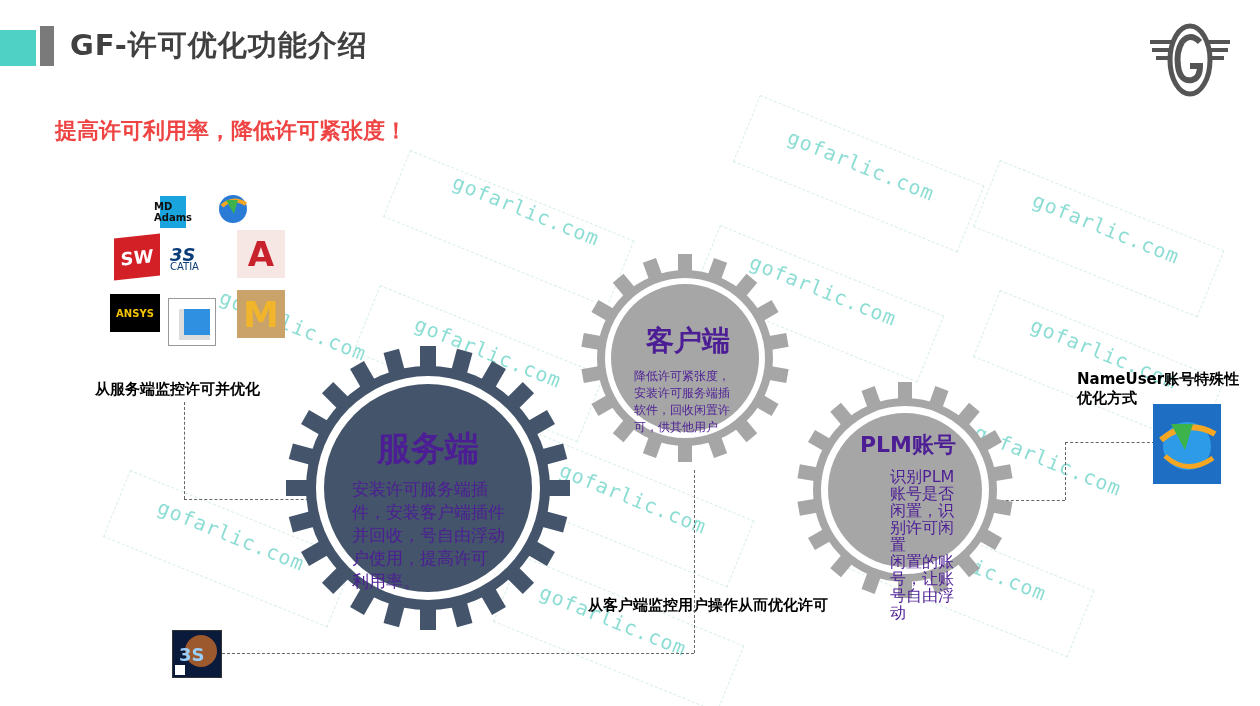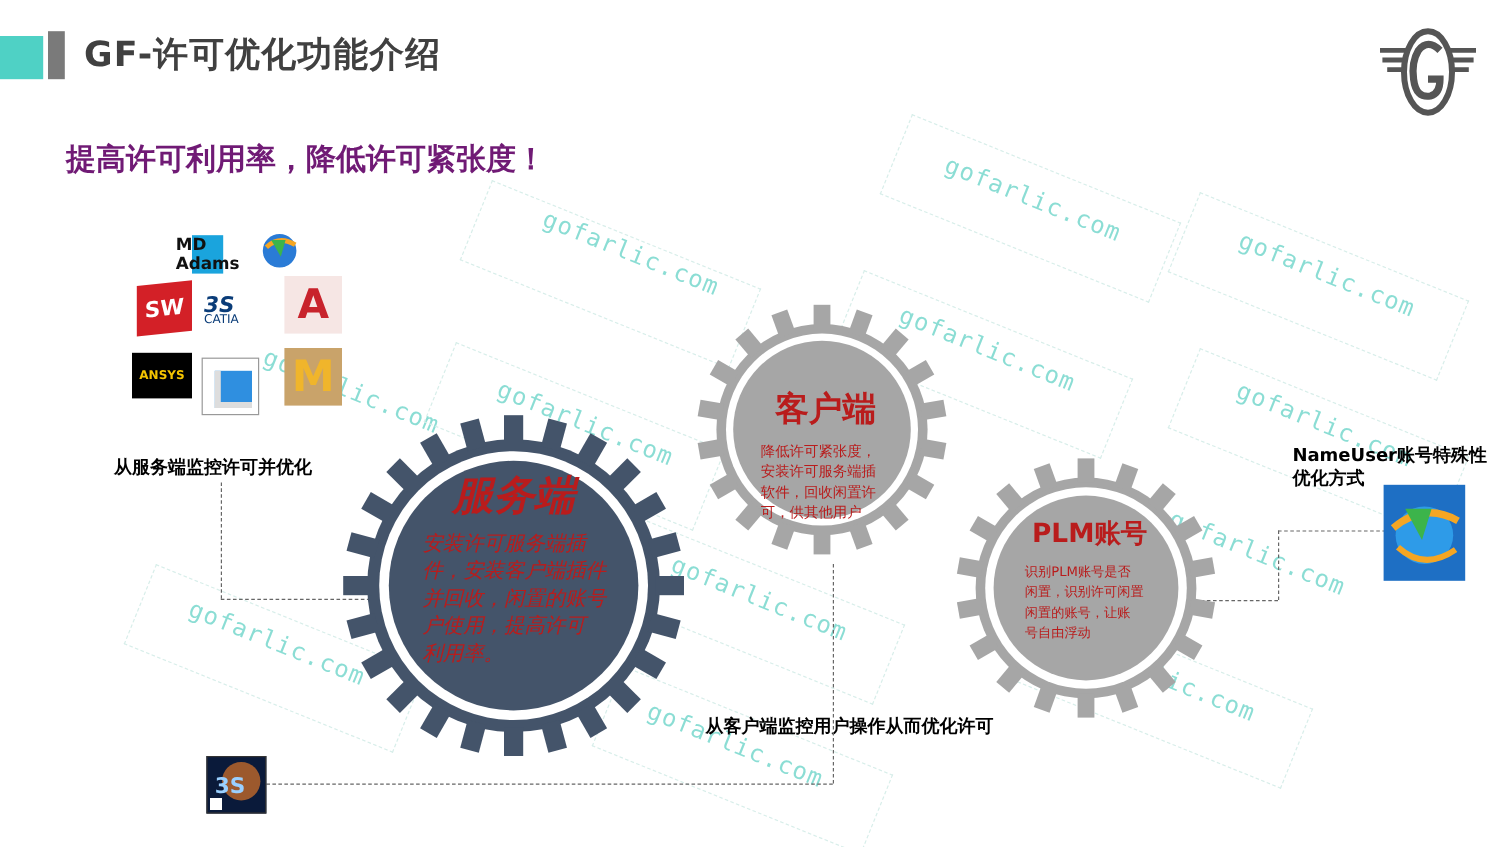--- a/index.html
+++ b/index.html
@@ -1,24 +1,24 @@
 <!DOCTYPE html>
 <html><head>
 <meta charset="utf-8">
 <style>
   html,body{margin:0;padding:0;}
   body{width:1260px;height:706px;position:relative;overflow:hidden;background:#ffffff;font-family:"DejaVu Sans","Liberation Sans",sans-serif;}
   .abs{position:absolute;}
   .header-teal{left:0;top:30px;width:36px;height:36px;background:#4fd1c5;}
   .header-gray{left:40px;top:26px;width:14px;height:40px;background:#7a7a7a;}
   .page-title{left:70px;top:26px;font-size:29px;font-weight:bold;color:#404040;white-space:nowrap;letter-spacing:1px;}
-  .subtitle{left:55px;top:116px;font-size:25px;font-weight:bold;color:#701a75;white-space:nowrap;}
+  .subtitle{left:55px;top:116px;font-size:22px;font-weight:bold;color:#ef4444;white-space:nowrap;}
   .wm{font-family:"DejaVu Sans Mono","Liberation Mono",monospace;color:#7fdad0;font-size:20px;white-space:nowrap;transform:rotate(22deg);transform-origin:left top;opacity:0.9;letter-spacing:1px;}
   .wm-box{border:1px dashed #d8eeea;transform:rotate(22deg);transform-origin:left top;}
-  .gear-text{color:#b91c1c;text-align:left;}
+  .gear-text{color:#4c1d95;text-align:left;}
   .gear-title{font-weight:bold;text-align:center;}
   .label{font-size:15px;font-weight:bold;color:#000;white-space:nowrap;}
   .dash{border-color:#666;border-style:dashed;border-width:0;}
   .icon{display:flex;align-items:center;justify-content:center;font-weight:bold;}
 </style>
 </head>
 <body>
 
 <div class="abs wm" style="left:458px;top:170px;">gofarlic.com</div>
 <div class="abs wm" style="left:793px;top:125px;">gofarlic.com</div>
@@ -51,21 +51,21 @@
 
 <div class="abs" style="left:1148px;top:20px;width:84px;height:80px;">
   <svg width="84" height="80" viewBox="0 0 84 80">
     <path d="M2 22 L24 22 M4 30 L24 30 M8 38 L24 38" stroke="#555" stroke-width="4" fill="none"></path>
     <path d="M82 22 L60 22 M80 30 L60 30 M76 38 L60 38" stroke="#555" stroke-width="4" fill="none"></path>
     <ellipse cx="42" cy="40" rx="20" ry="34" fill="#fff" stroke="#555" stroke-width="5"></ellipse>
     <path d="M52 22 Q42 12 34 22 Q28 32 30 46 Q32 62 44 60 Q52 58 52 46 L42 46" stroke="#555" stroke-width="6" fill="none"></path>
   </svg>
 </div>
 
-<div class="abs icon" style="left:160px;top:196px;width:26px;height:32px;background:#1aa4dd;color:#111;font-size:14px;">
+<div class="abs icon" style="left:160px;top:196px;width:26px;height:32px;background:#1aa4dd;color:#111;font-size:10px;">
     <span>MD Adams</span>
   </div>
 <div class="abs" style="left:216px;top:192px;width:34px;height:34px;">
   <svg width="34" height="34" viewBox="0 0 34 34">
       <circle cx="17" cy="17" r="14" fill="#2a7bd6"></circle>
       <path d="M6 14 Q17 4 30 12" stroke="#f5a623" stroke-width="4" fill="none"></path>
       <path d="M10 8 L18 22 L22 8" fill="#3cb44b"></path>
     </svg>
 </div>
 <div class="abs icon" style="left:114px;top:236px;width:46px;height:42px;background:#d32027;color:#fff;font-size:18px;transform:skewY(-6deg);">
@@ -186,44 +186,44 @@
       <rect x="-7" y="-108" width="14" height="20" transform="rotate(280)"></rect>
       <rect x="-7" y="-108" width="14" height="20" transform="rotate(300)"></rect>
       <rect x="-7" y="-108" width="14" height="20" transform="rotate(320)"></rect>
       <rect x="-7" y="-108" width="14" height="20" transform="rotate(340)"></rect>
     </g>
     <circle r="84" fill="#ffffff"></circle>
     <circle r="77" fill="#a6a6a6"></circle>
   </g>
 </svg>
 
-<div class="abs gear-text" style="left:340px;top:390px;width:176px;font-style:italic;">
+<div class="abs gear-text" style="left:340px;top:426px;width:176px;">
   <div class="gear-title" style="font-size:34px;margin-bottom:6px;">服务端</div>
   <div style="font-size:17px;line-height:23px;padding-left:12px;">
     <div>安装许可服务端插</div>
     <div>件，安装客户端插件</div>
-    <div>并回收，闲置的账号</div>
+    <div>并回收，号自由浮动</div>
     <div>户使用，提高许可</div>
     <div>利用率。</div>
   </div>
 </div>
 
 <div class="abs gear-text" style="left:628px;top:322px;width:120px;">
   <div class="gear-title" style="font-size:28px;margin-bottom:8px;">客户端</div>
   <div style="font-size:12px;line-height:17px;padding-left:6px;">
     <div>降低许可紧张度，</div>
     <div>安装许可服务端插</div>
     <div>软件，回收闲置许</div>
     <div>可，供其他用户</div>
   </div>
 </div>
 
 <div class="abs gear-text" style="left:848px;top:430px;width:120px;">
   <div class="gear-title" style="font-size:22px;margin-bottom:8px;">PLM账号</div>
-  <div style="font-size:11px;line-height:17px;padding-left:6px;">
+  <div style="font-size:16px;line-height:17px;padding-left:6px;margin-left:36px;">
     <div>识别PLM账号是否</div>
     <div>闲置，识别许可闲置</div>
     <div>闲置的账号，让账</div>
     <div>号自由浮动</div>
   </div>
 </div>
 
 <div class="abs" style="left:1153px;top:404px;width:68px;height:80px;background:#1e6fc4;">
   <svg width="68" height="80" viewBox="0 0 68 80">
     <circle cx="34" cy="42" r="24" fill="#2e9be8"></circle>

